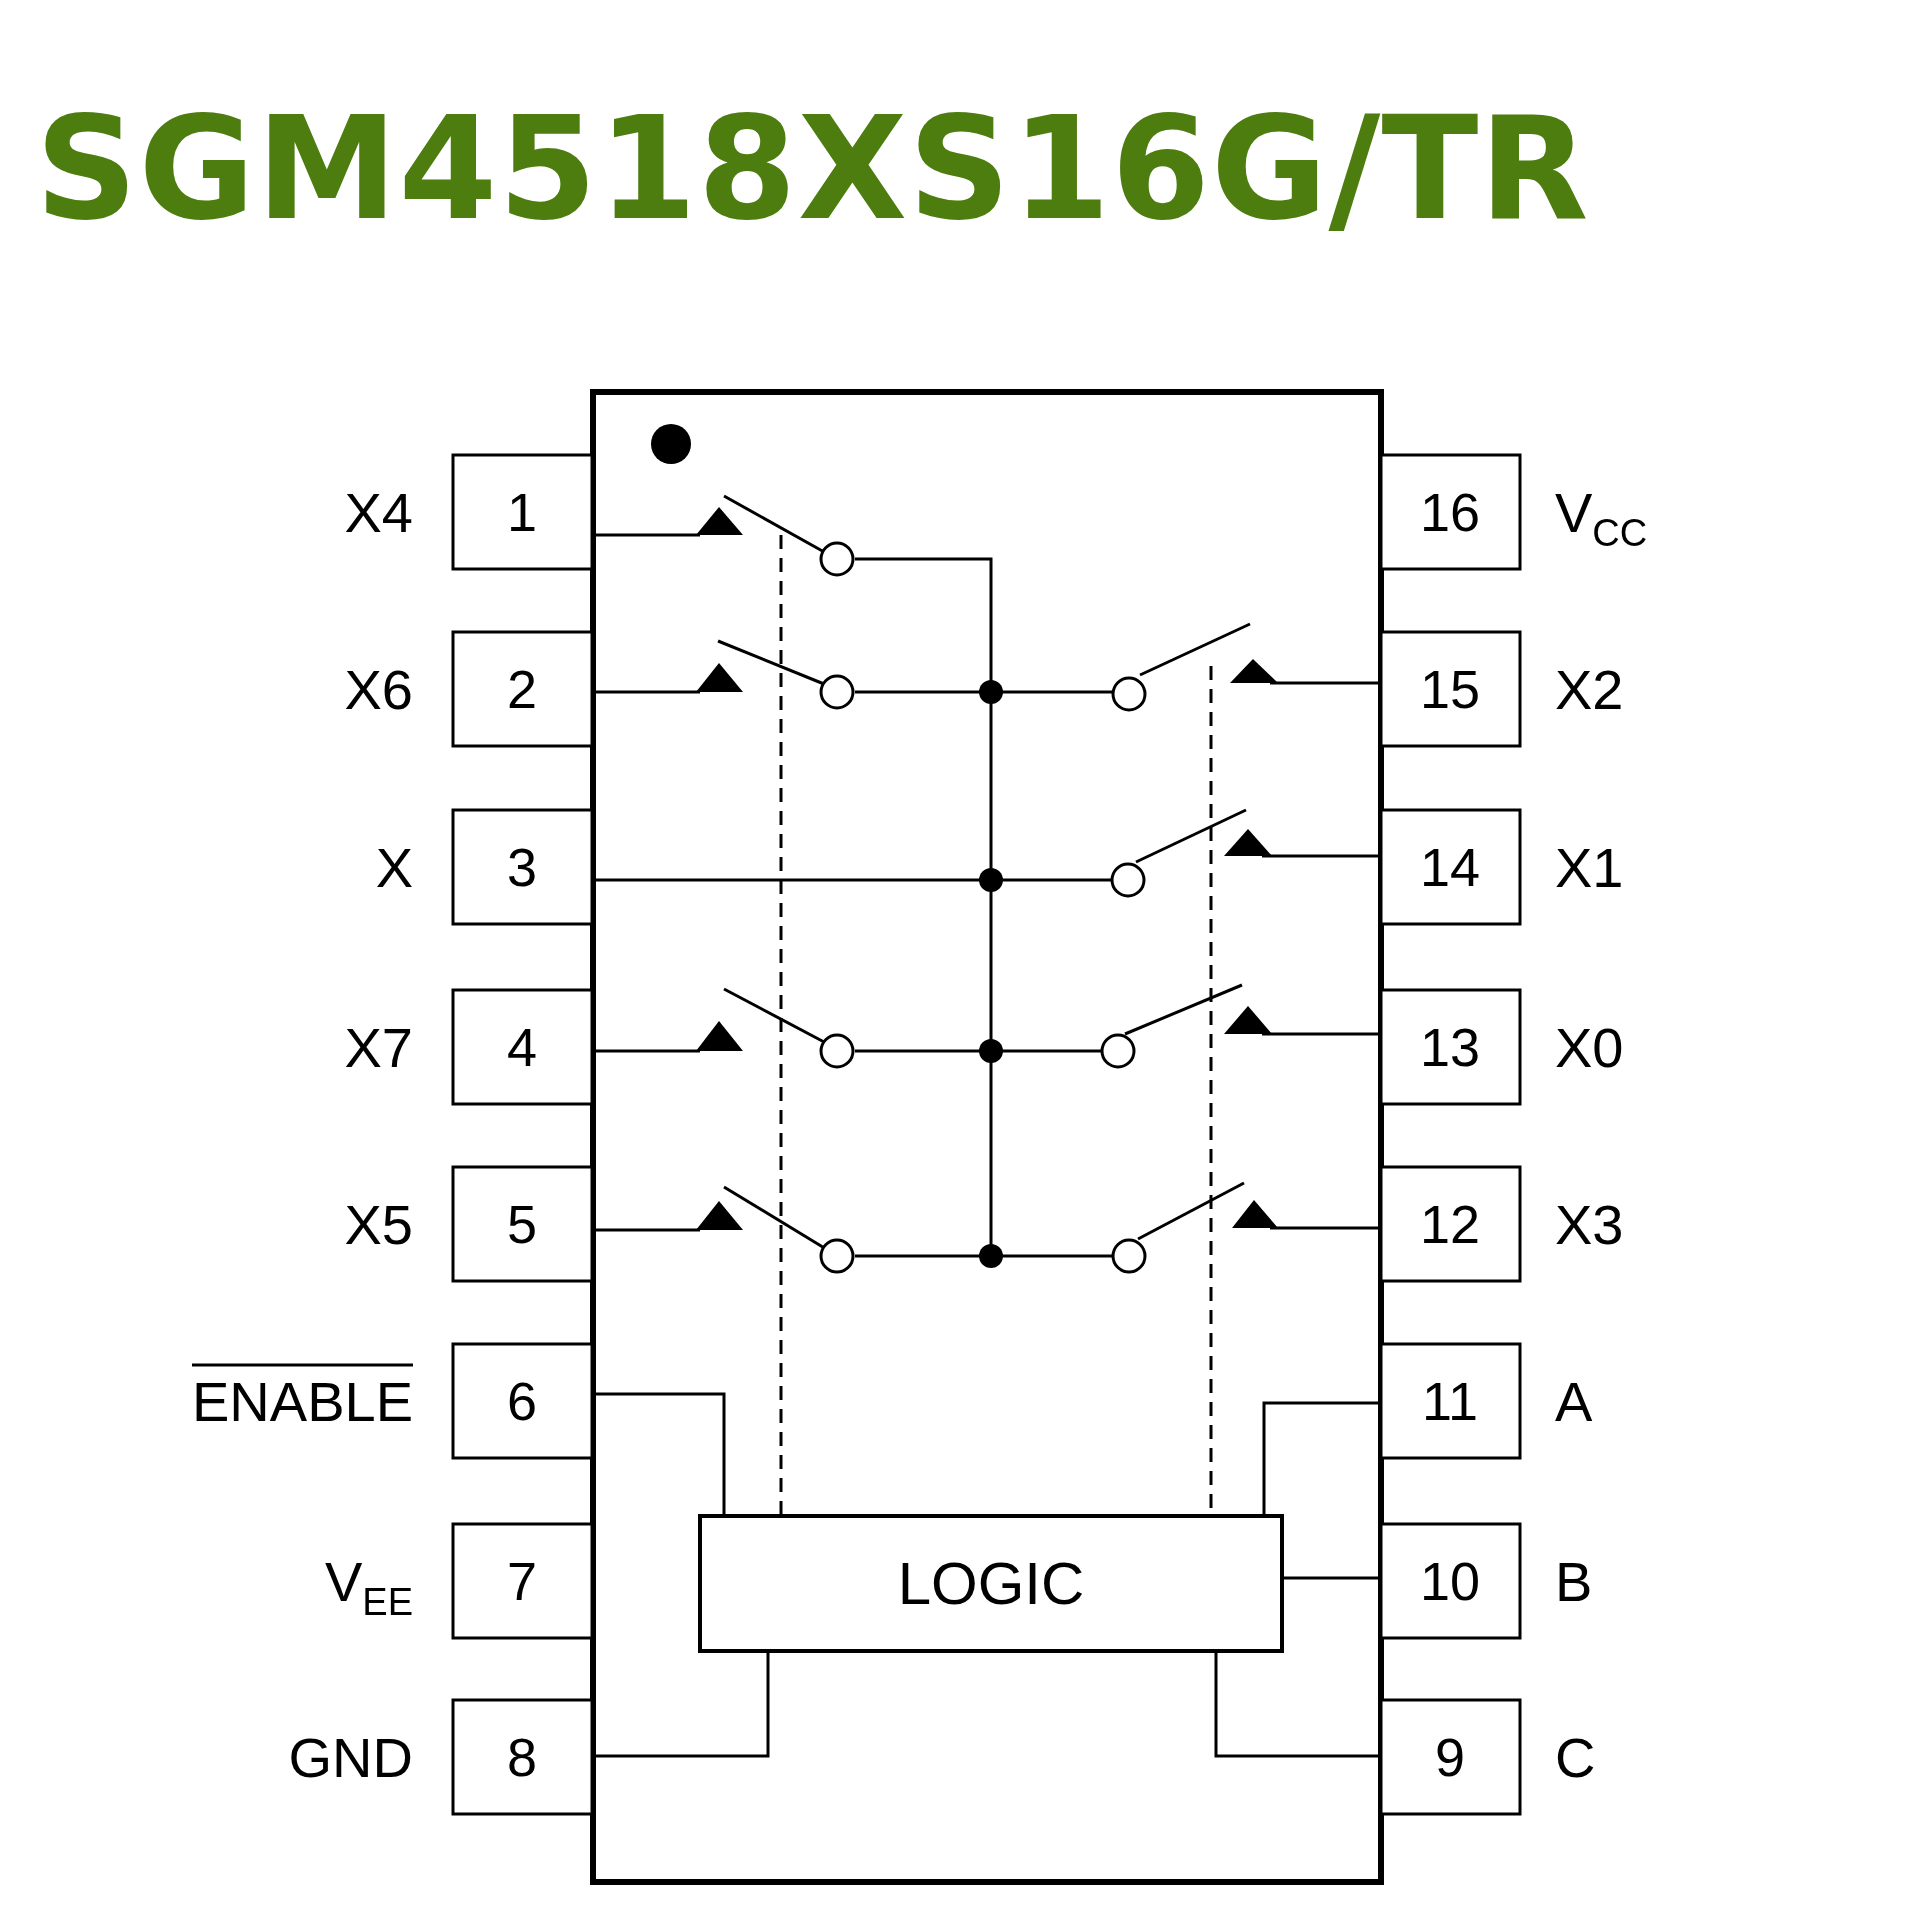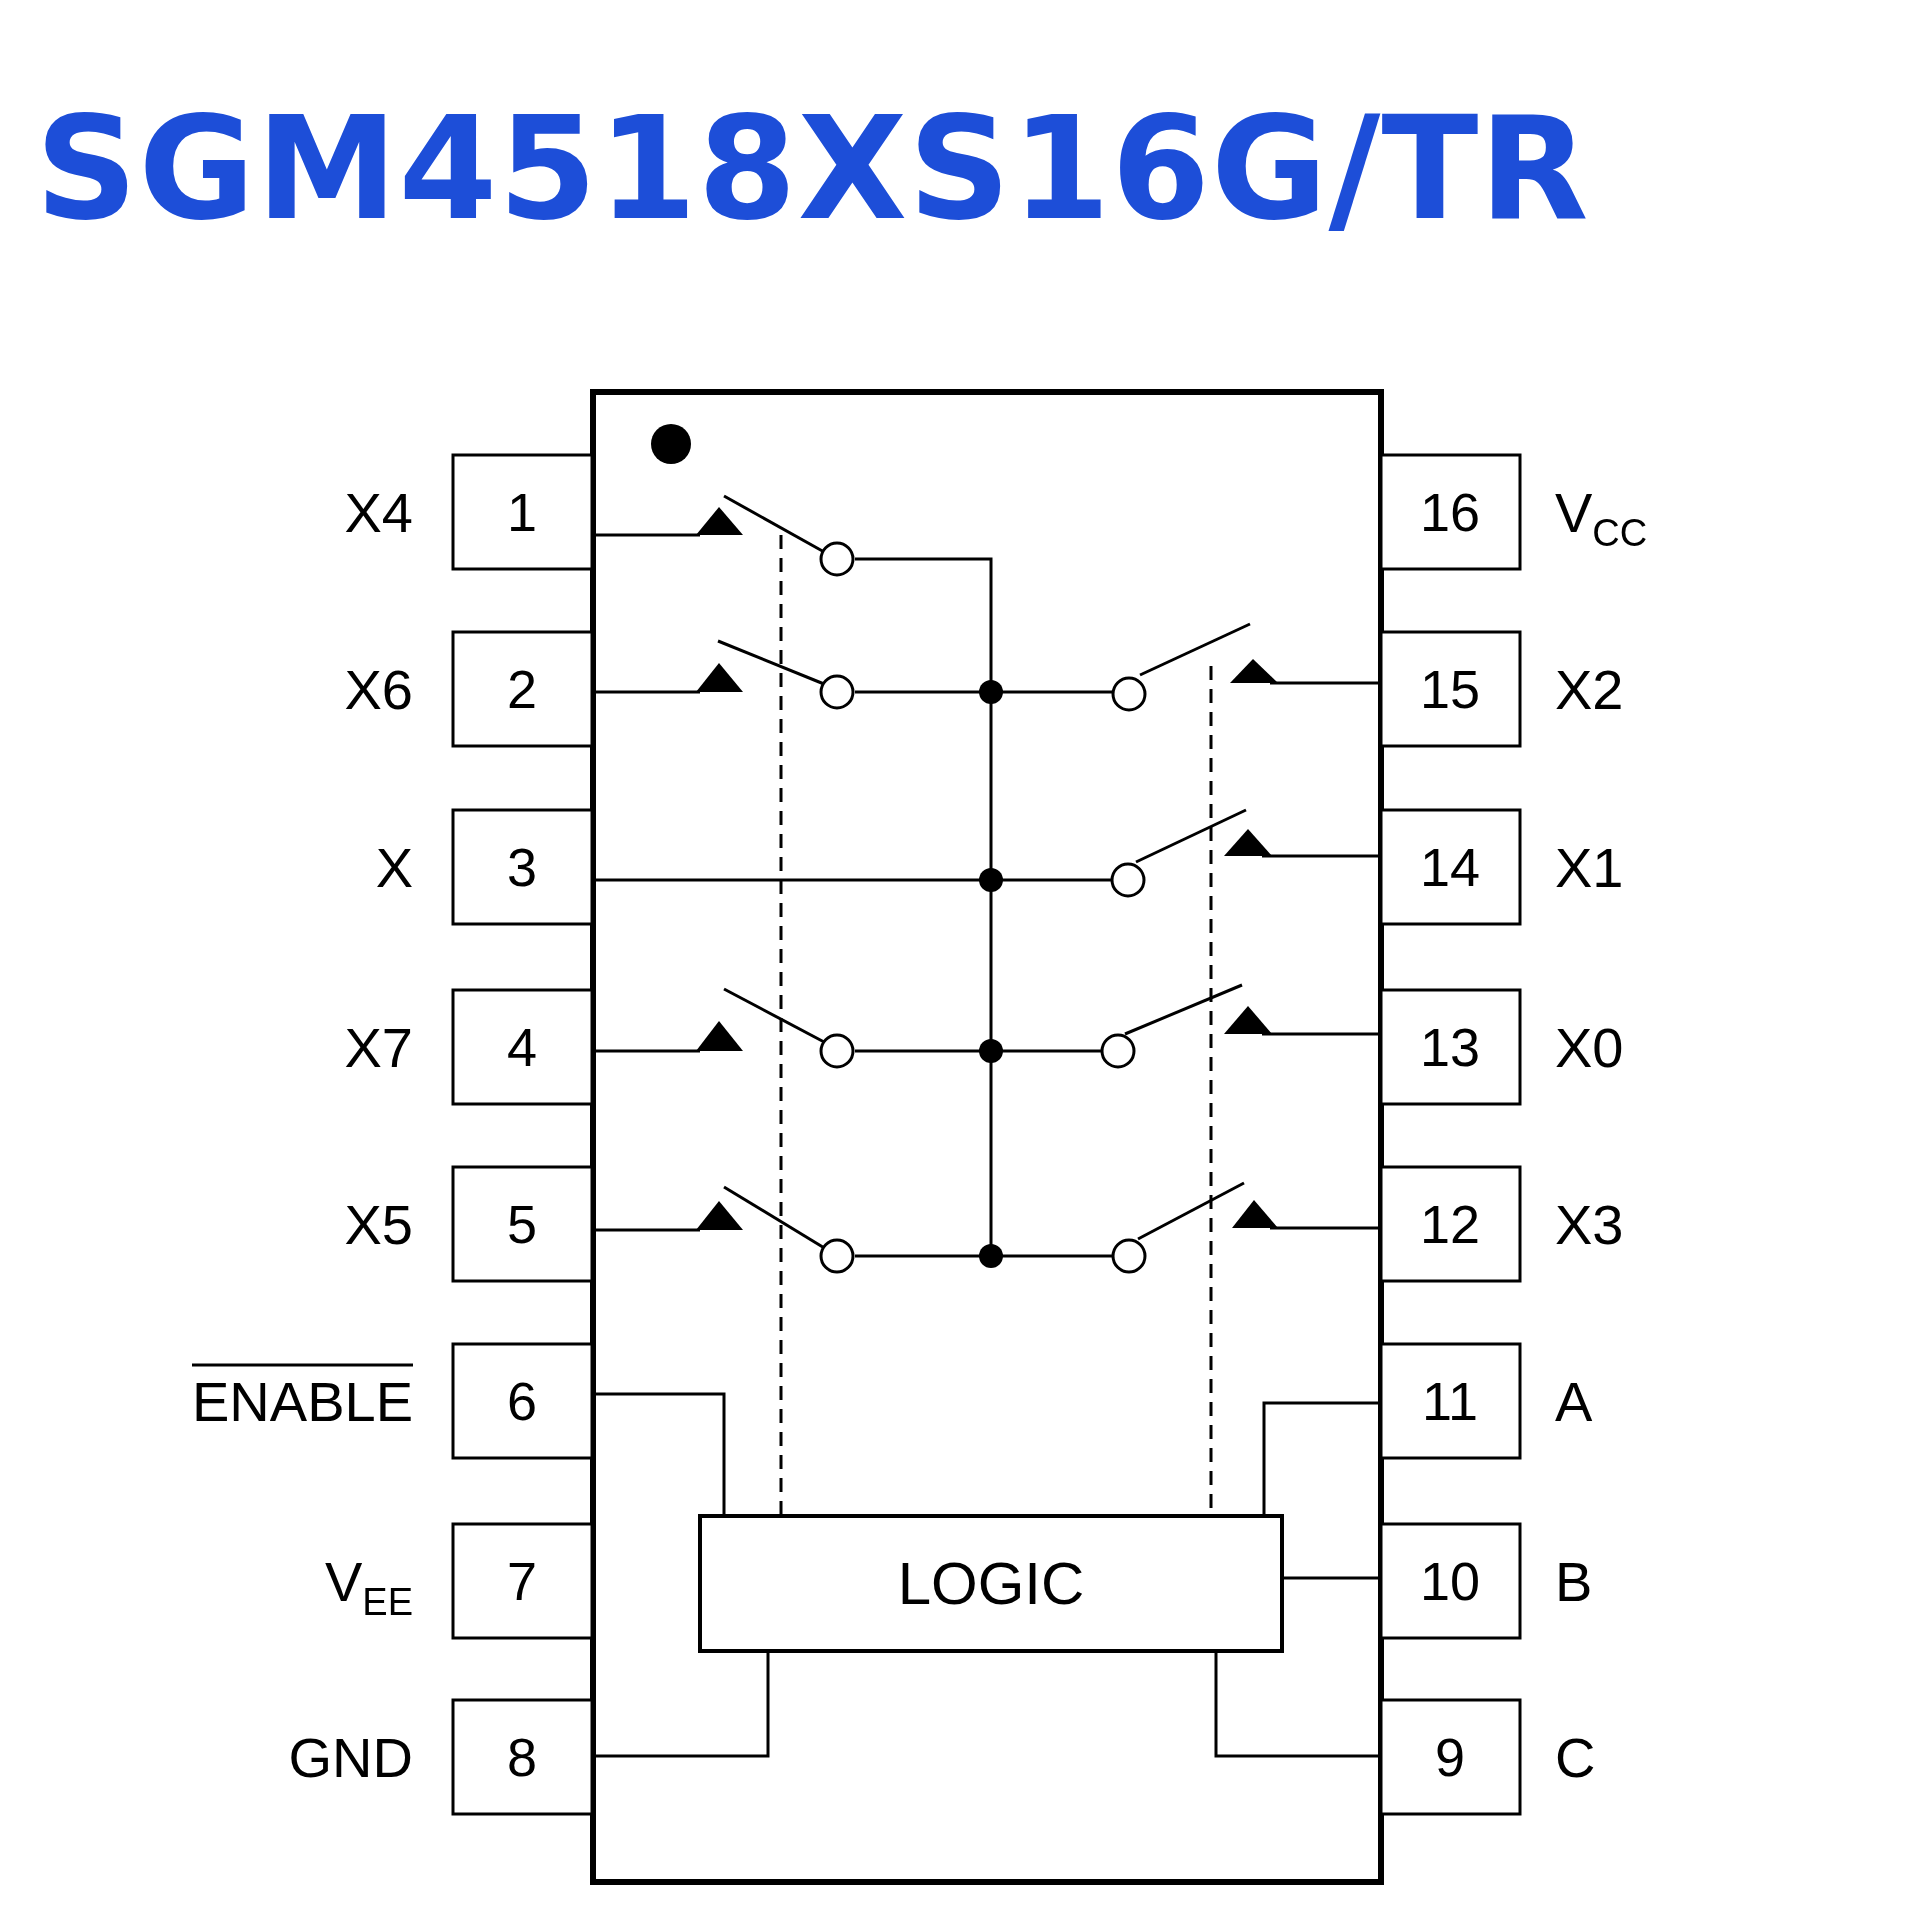--- a/index.html
+++ b/index.html
@@ -2,21 +2,21 @@
 <html><head>
 <meta charset="utf-8">
 <style>
   html, body { margin: 0; padding: 0; background: #ffffff; }
   body { width: 1920px; height: 1920px; position: relative; overflow: hidden; }
   .title {
     position: absolute; left: 0; top: 98px; width: 1625px;
     text-align: center;
     font-family: "DejaVu Sans", sans-serif;
     font-weight: bold; font-size: 142px; letter-spacing: 1px;
-    color: #1d4ed8; line-height: 1;
+    color: #4d7c0f; line-height: 1;
   }
   svg { position: absolute; left: 0; top: 0; }
   .lbl { font-family: "Liberation Sans", sans-serif; font-size: 56px; fill: #000; }
   .sub { font-family: "Liberation Sans", sans-serif; font-size: 38px; fill: #000; }
   .pinnum { font-family: "Liberation Sans", sans-serif; font-size: 54px; fill: #000; }
   .logic-txt { font-family: "Liberation Sans", sans-serif; font-size: 60px; fill: #000; }
   .wire { stroke: #000; stroke-width: 3; fill: none; }
   .dash { stroke: #000; stroke-width: 3; stroke-dasharray: 14 9; fill: none; }
 </style>
 </head>

